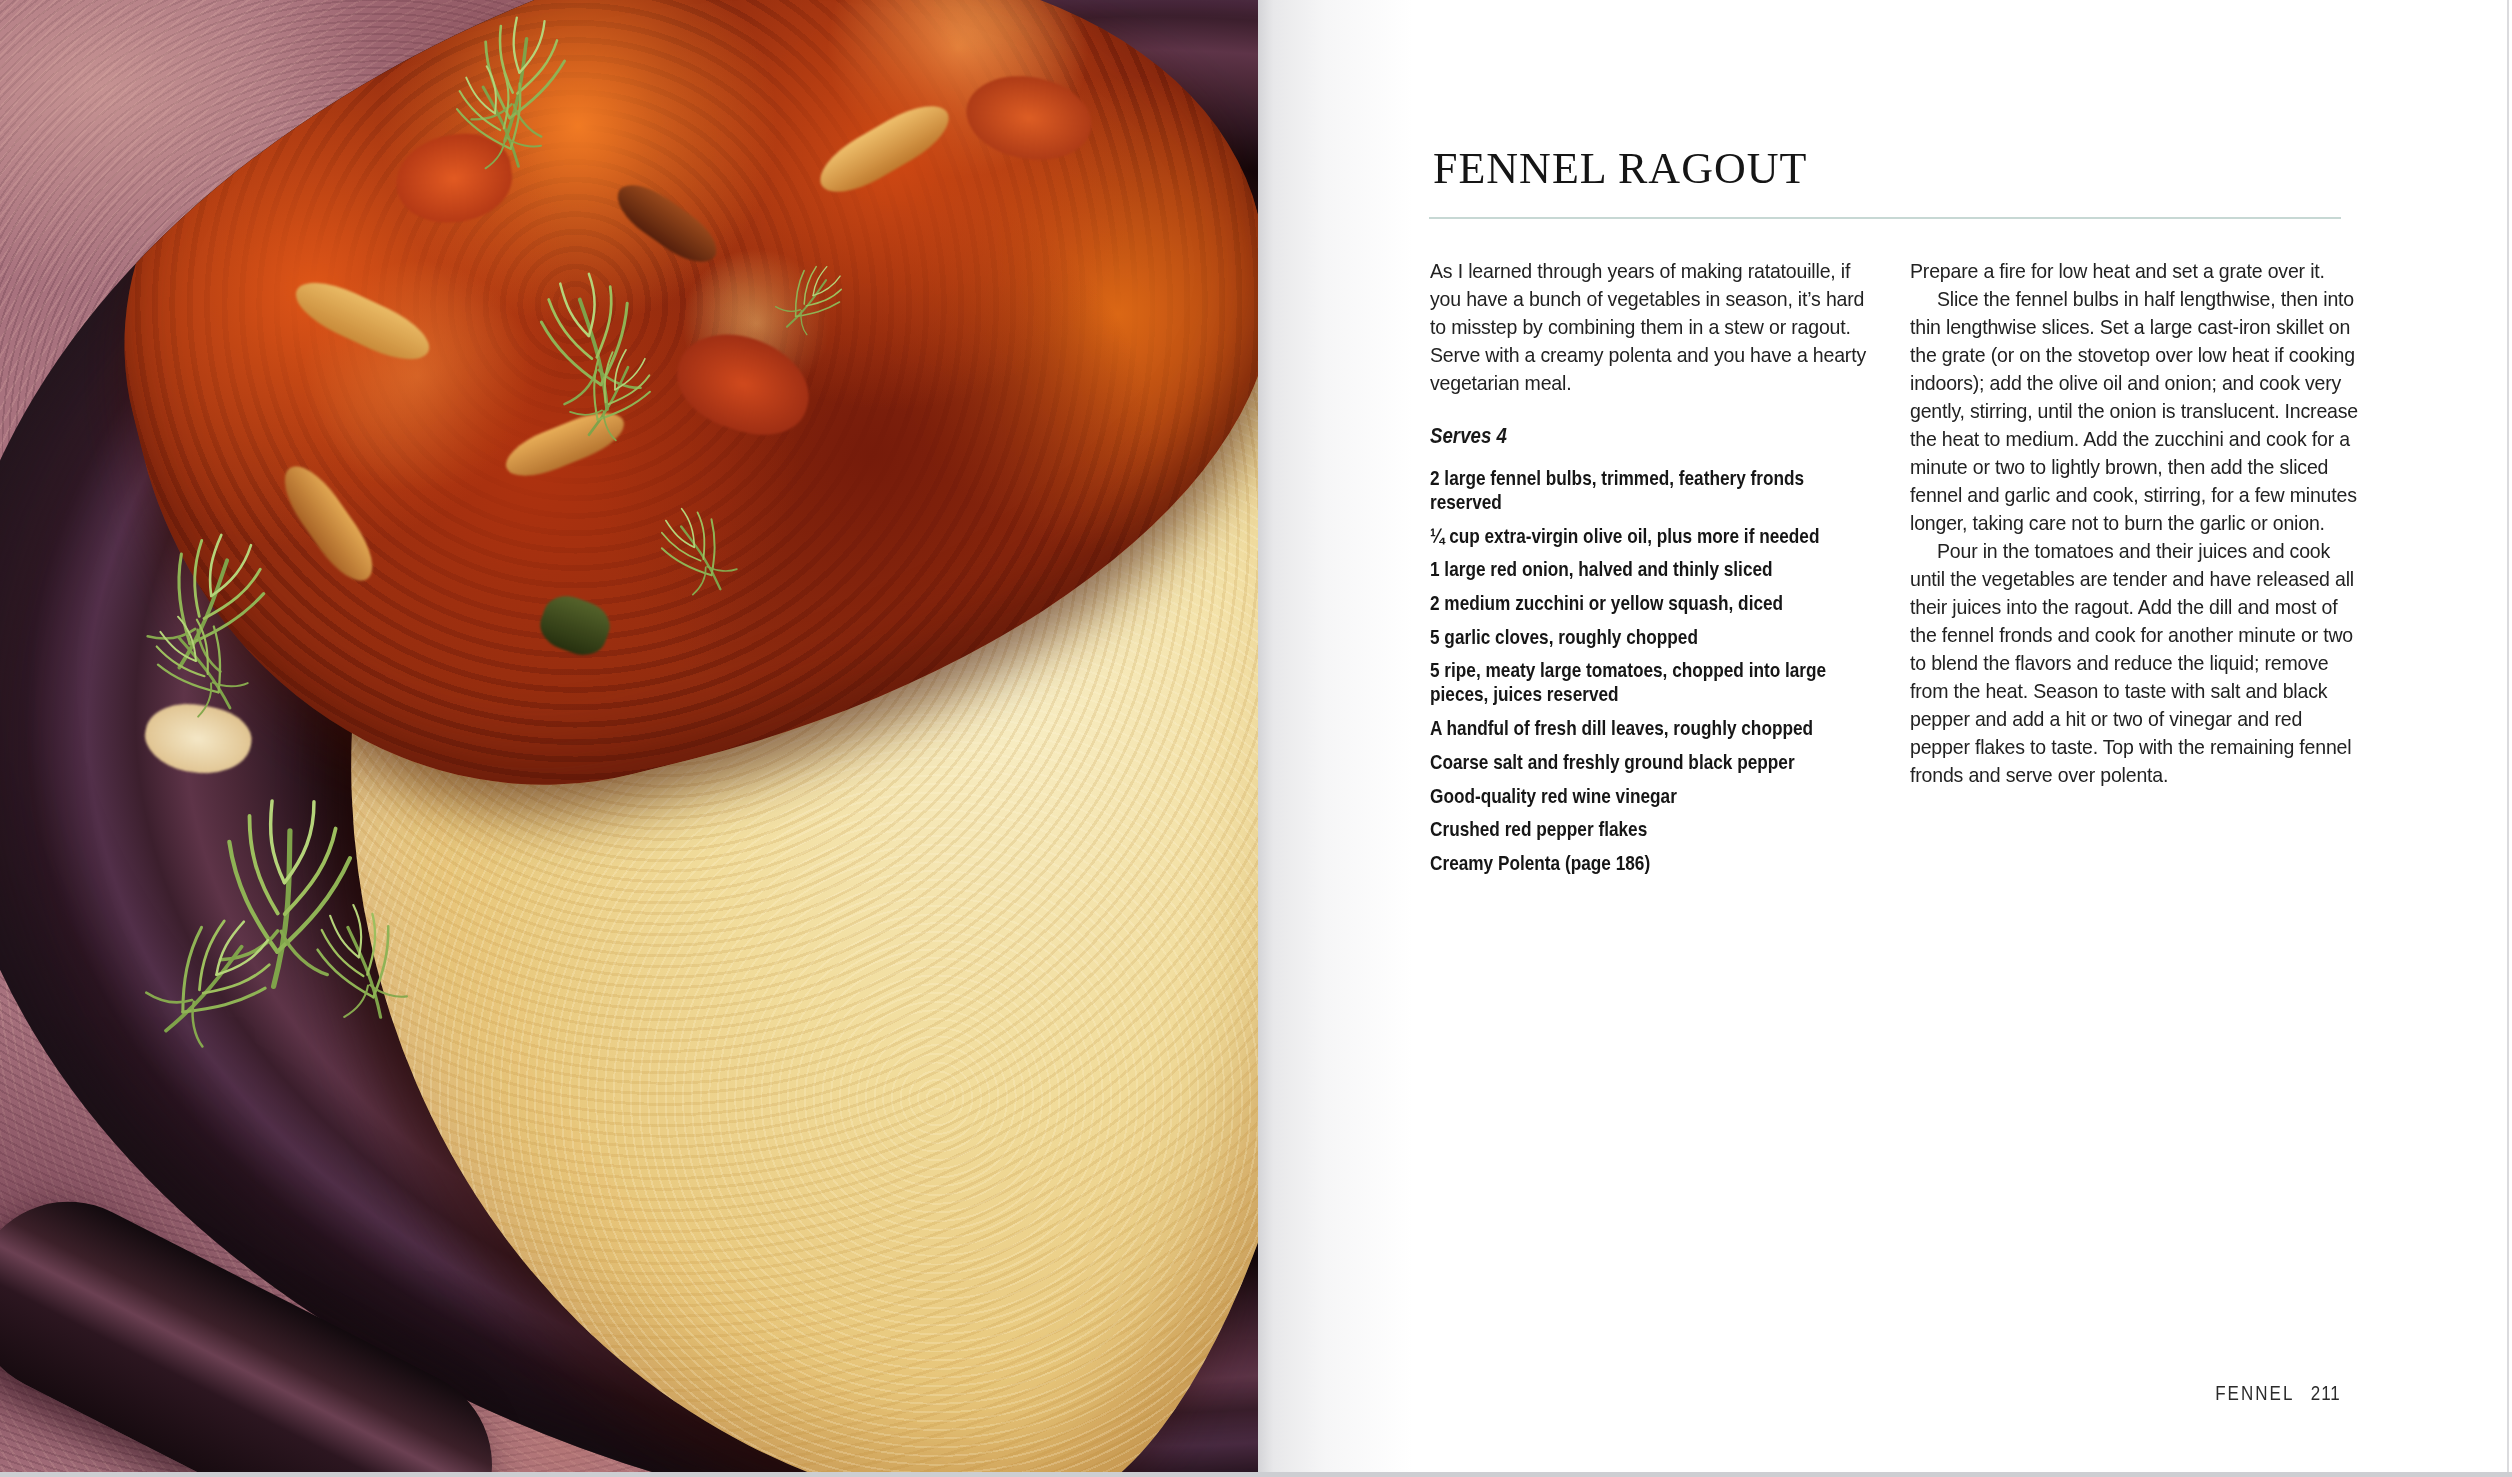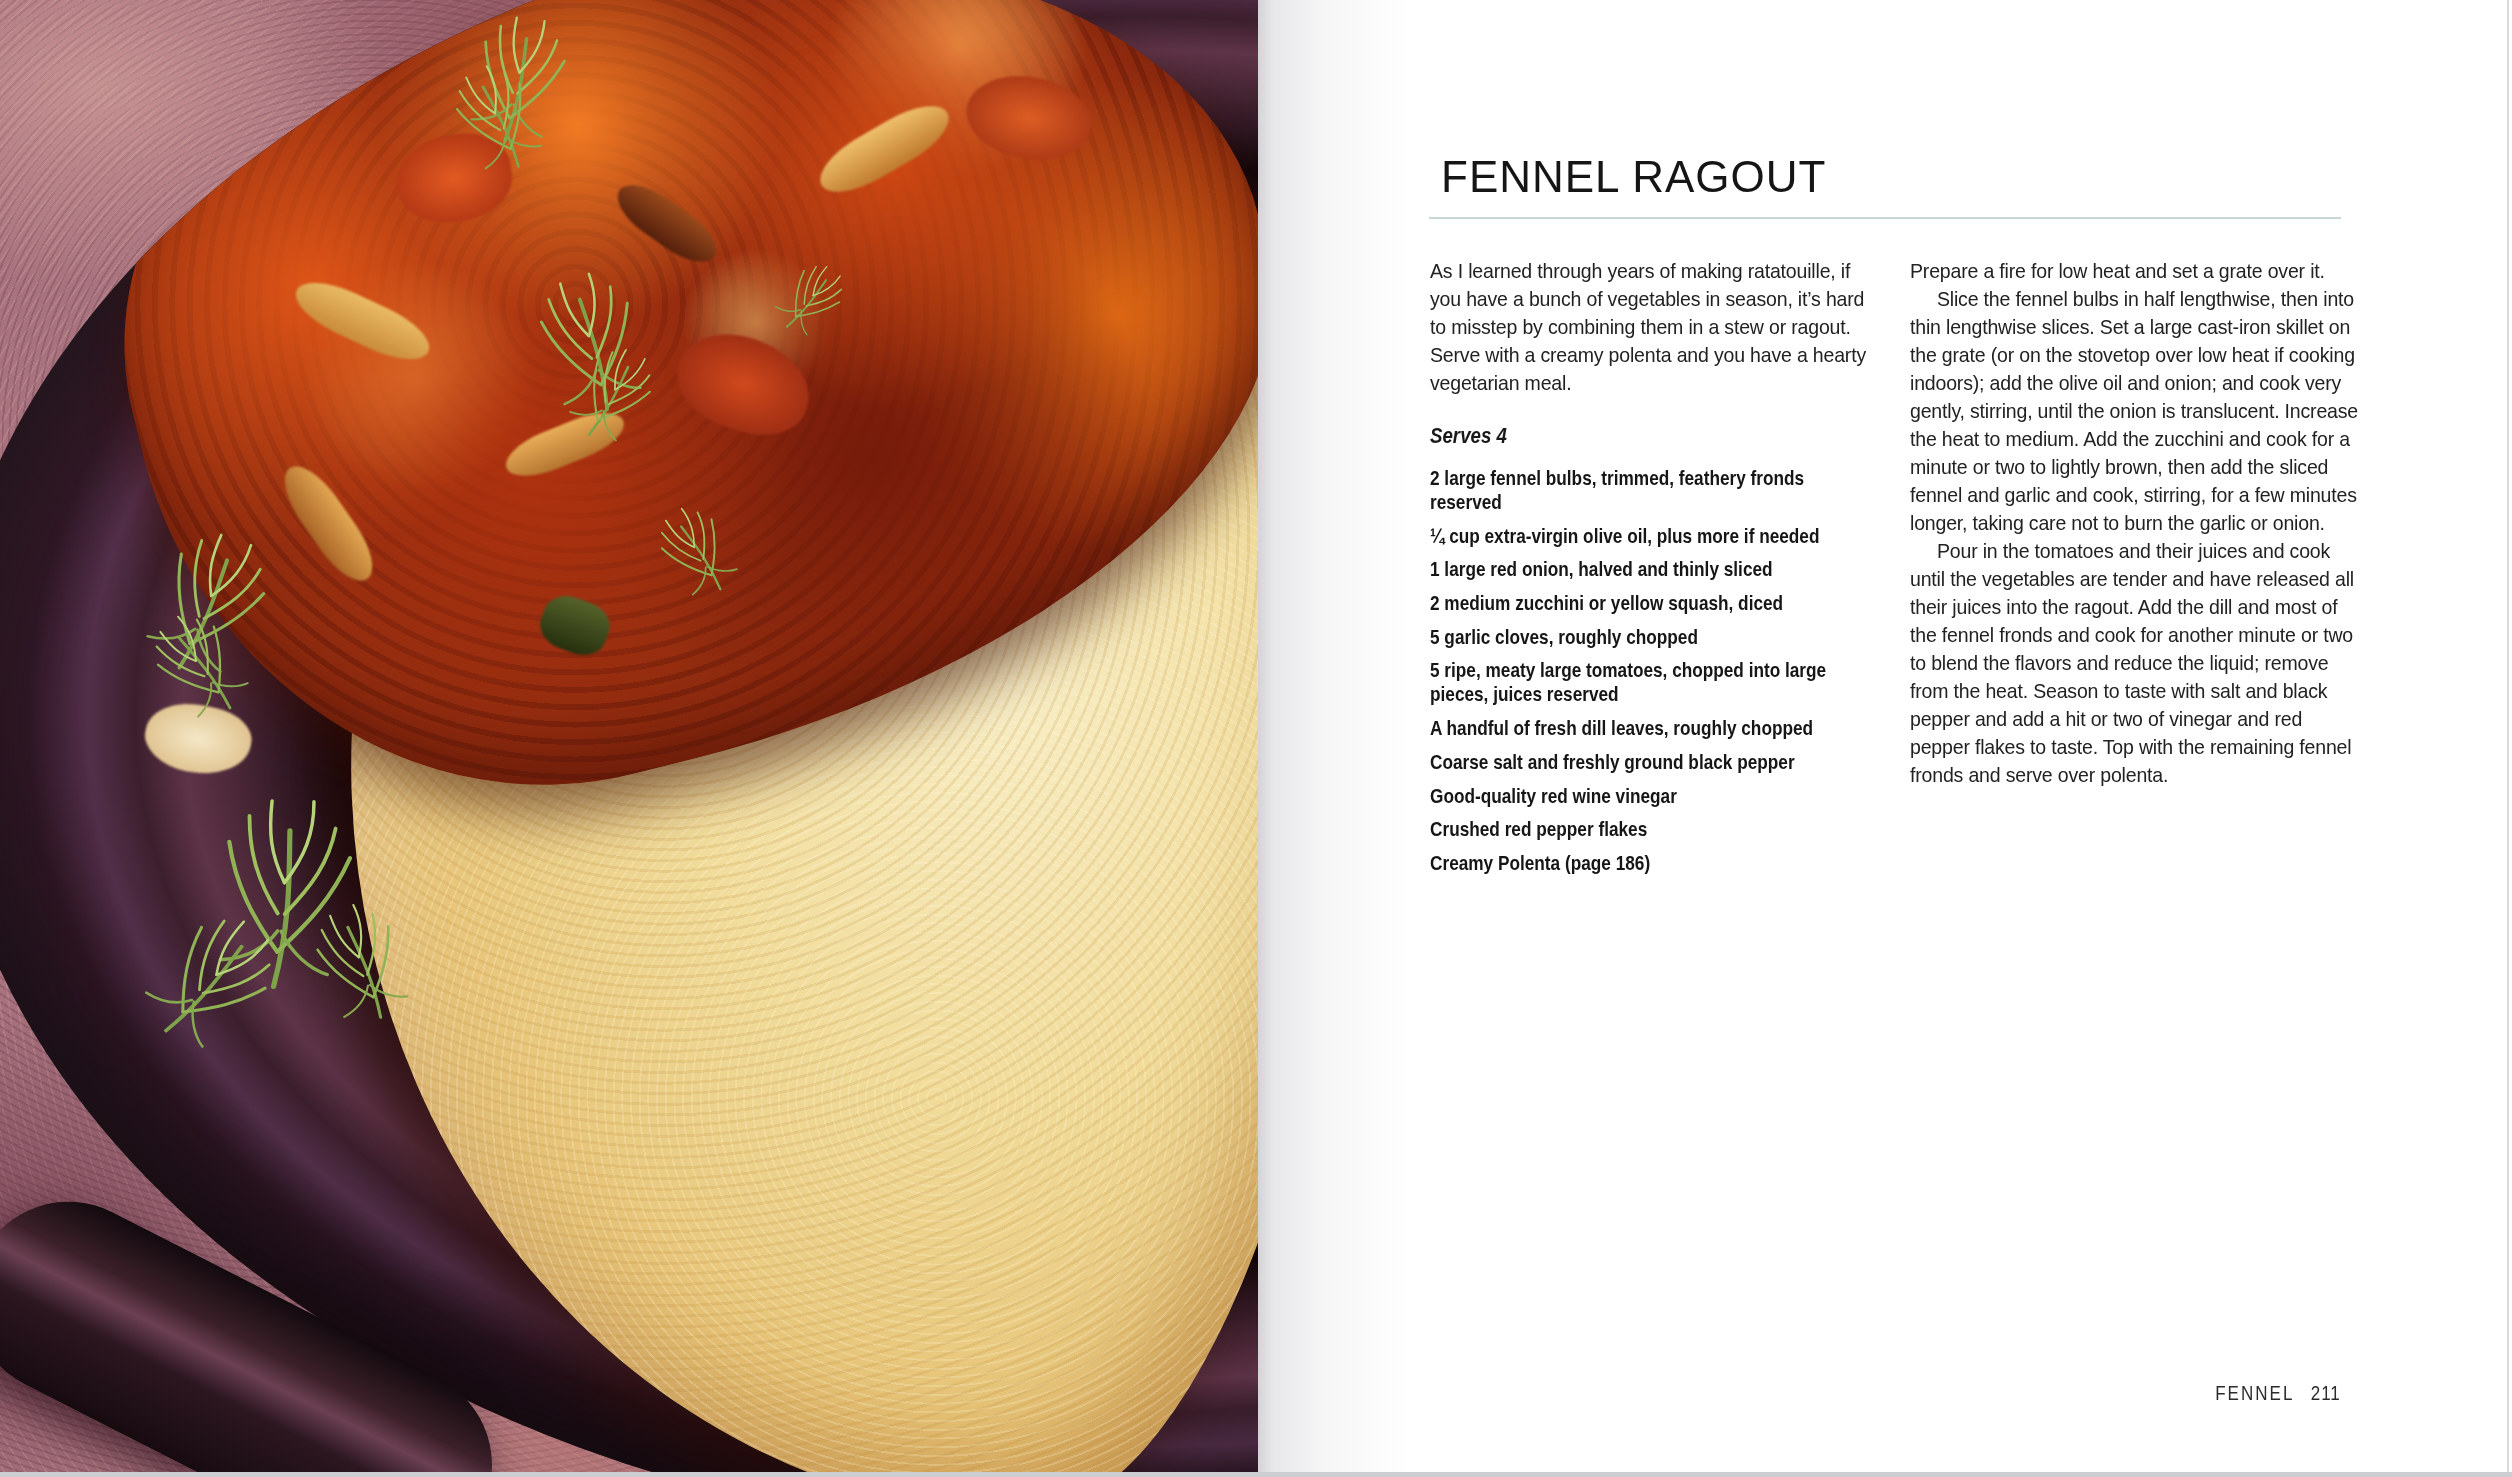--- a/index.html
+++ b/index.html
@@ -149,21 +149,21 @@
       <use href="#frond" transform="translate(250,980) scale(1.3) rotate(42)"></use>
       <use href="#frond" transform="translate(360,960) scale(1.1) rotate(-20)"></use>
       <use href="#frond" transform="translate(705,545) scale(0.85) rotate(-32)"></use>
       <use href="#frond" transform="translate(855,290) scale(0.7) rotate(40)"></use>
     </svg>
   </div>
 
   <div id="recipe-page">
     <div id="gutter-shadow"></div>
 
-    <h1 id="recipe-title" style="margin:12px;">FENNEL RAGOUT</h1>
+    <h1 id="recipe-title" style="margin:4px;font-family:Liberation Serif, serif;">FENNEL RAGOUT</h1>
     <div id="title-rule"></div>
 
     <div id="intro-col" class="col">As I learned through years of making ratatouille, if you have a bunch of vegetables in season, it’s hard to misstep by combining them in a stew or ragout. Serve with a creamy polenta and you have a hearty vegetarian meal.</div>
 
     <div id="serves">Serves 4</div>
 
     <ul id="ingredients">
         <li class="ingredient">2 large fennel bulbs, trimmed, feathery fronds reserved</li>
         <li class="ingredient">¼ cup extra-virgin olive oil, plus more if needed</li>
         <li class="ingredient">1 large red onion, halved and thinly sliced</li>

